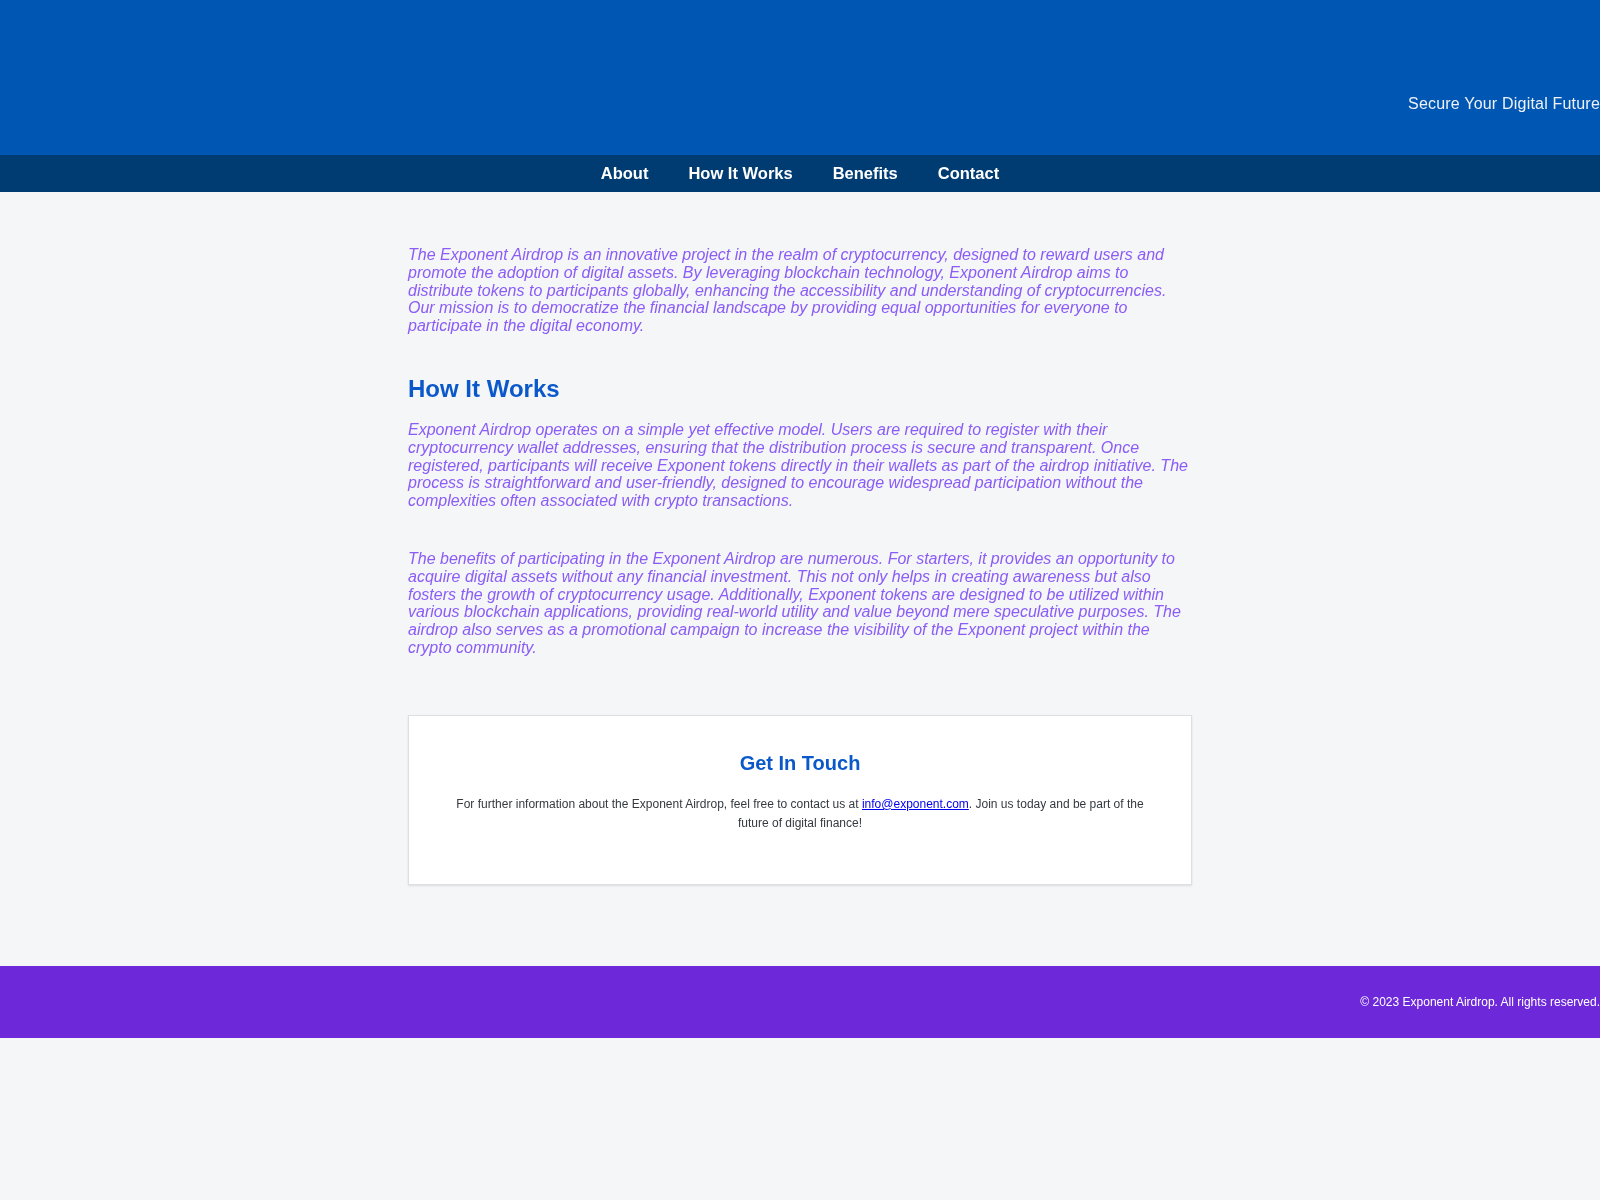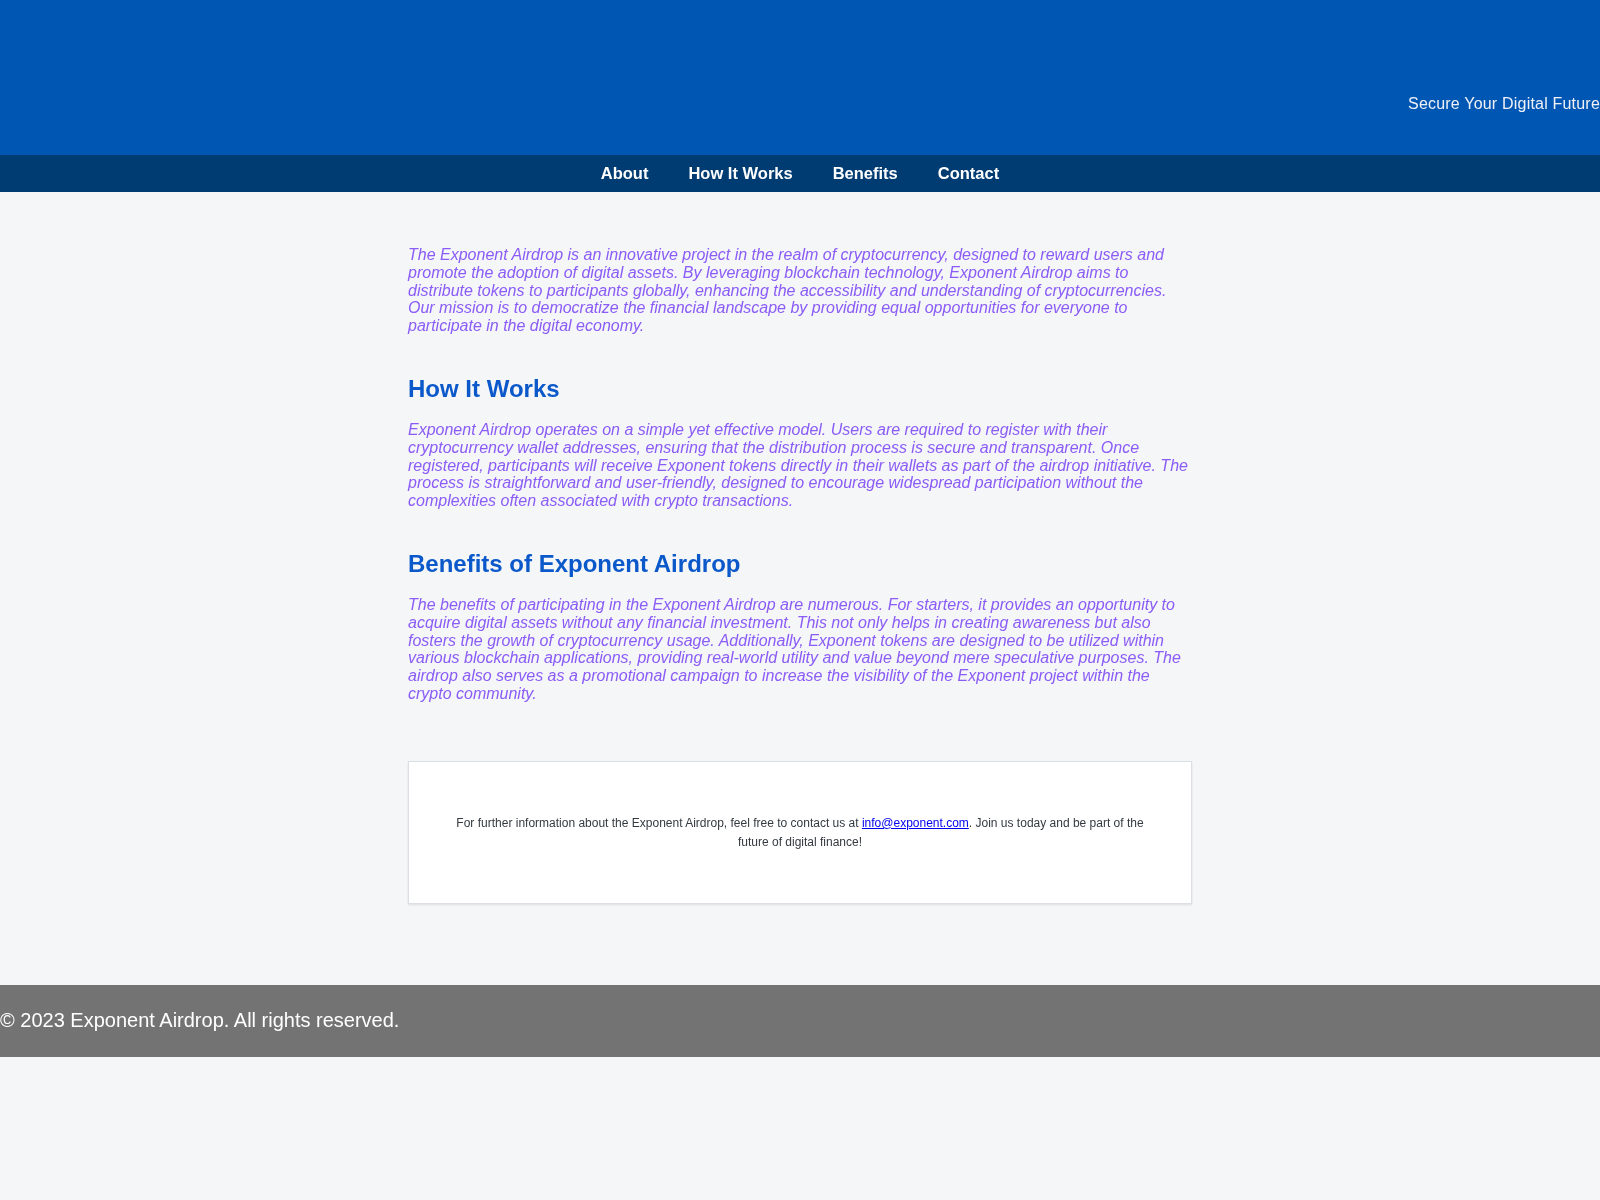--- a/index.html
+++ b/index.html
@@ -86,26 +86,26 @@
     color: #343a40;
   }
   .contact-card a {
     color: #0000ee;
     text-decoration: underline;
   }
 
   
   footer {
     height: 72px;
-    background: #737373;
+    background: #6d28d9;
     color: #ffffff;
     display: flex;
     align-items: center;
-    justify-content: flex-start;
-    font-size: 20px;
+    justify-content: flex-end;
+    font-size: 12px;
   }
   footer p { margin: 0; }
 </style>
 </head>
 <body>
 
 <header class="hero">
   <p class="tagline">Secure Your Digital Future</p>
 </header>
 
@@ -121,25 +121,25 @@
   <section class="content-section">
     <p>The Exponent Airdrop is an innovative project in the realm of cryptocurrency, designed to reward users and promote the adoption of digital assets. By leveraging blockchain technology, Exponent Airdrop aims to distribute tokens to participants globally, enhancing the accessibility and understanding of cryptocurrencies. Our mission is to democratize the financial landscape by providing equal opportunities for everyone to participate in the digital economy.</p>
   </section>
 
   <section class="content-section">
     <h2>How It Works</h2>
     <p>Exponent Airdrop operates on a simple yet effective model. Users are required to register with their cryptocurrency wallet addresses, ensuring that the distribution process is secure and transparent. Once registered, participants will receive Exponent tokens directly in their wallets as part of the airdrop initiative. The process is straightforward and user-friendly, designed to encourage widespread participation without the complexities often associated with crypto transactions.</p>
   </section>
 
   <section class="content-section">
-    <h2>Benefits of Exponent Airdrop</h2>
     <p>The benefits of participating in the Exponent Airdrop are numerous. For starters, it provides an opportunity to acquire digital assets without any financial investment. This not only helps in creating awareness but also fosters the growth of cryptocurrency usage. Additionally, Exponent tokens are designed to be utilized within various blockchain applications, providing real-world utility and value beyond mere speculative purposes. The airdrop also serves as a promotional campaign to increase the visibility of the Exponent project within the crypto community.</p>
   </section>
 
   <section class="contact-card">
+    <h3>Get In Touch</h3>
     <p><span>For further information about the Exponent Airdrop, feel free to contact us at </span><a href="#">info@exponent.com</a><span>. Join us today and be part of the future of digital finance!</span></p>
   </section>
 
 </main>
 
 <footer>
   <p>© 2023 Exponent Airdrop. All rights reserved.</p>
 </footer>
 
 </body></html>

